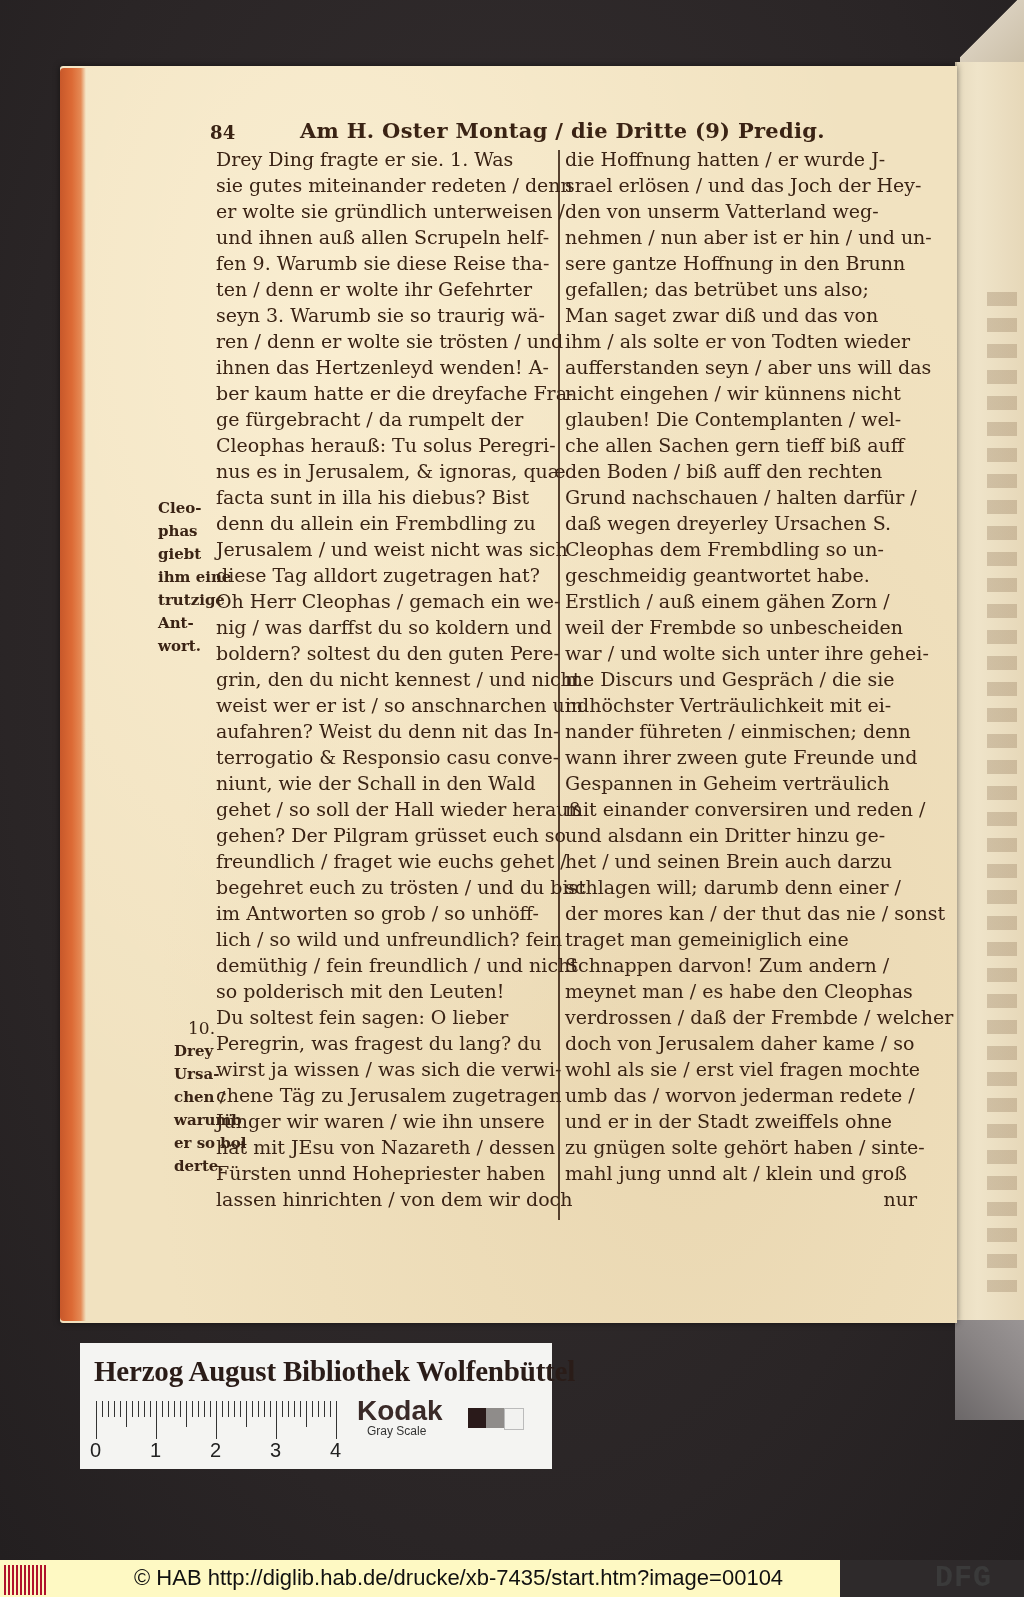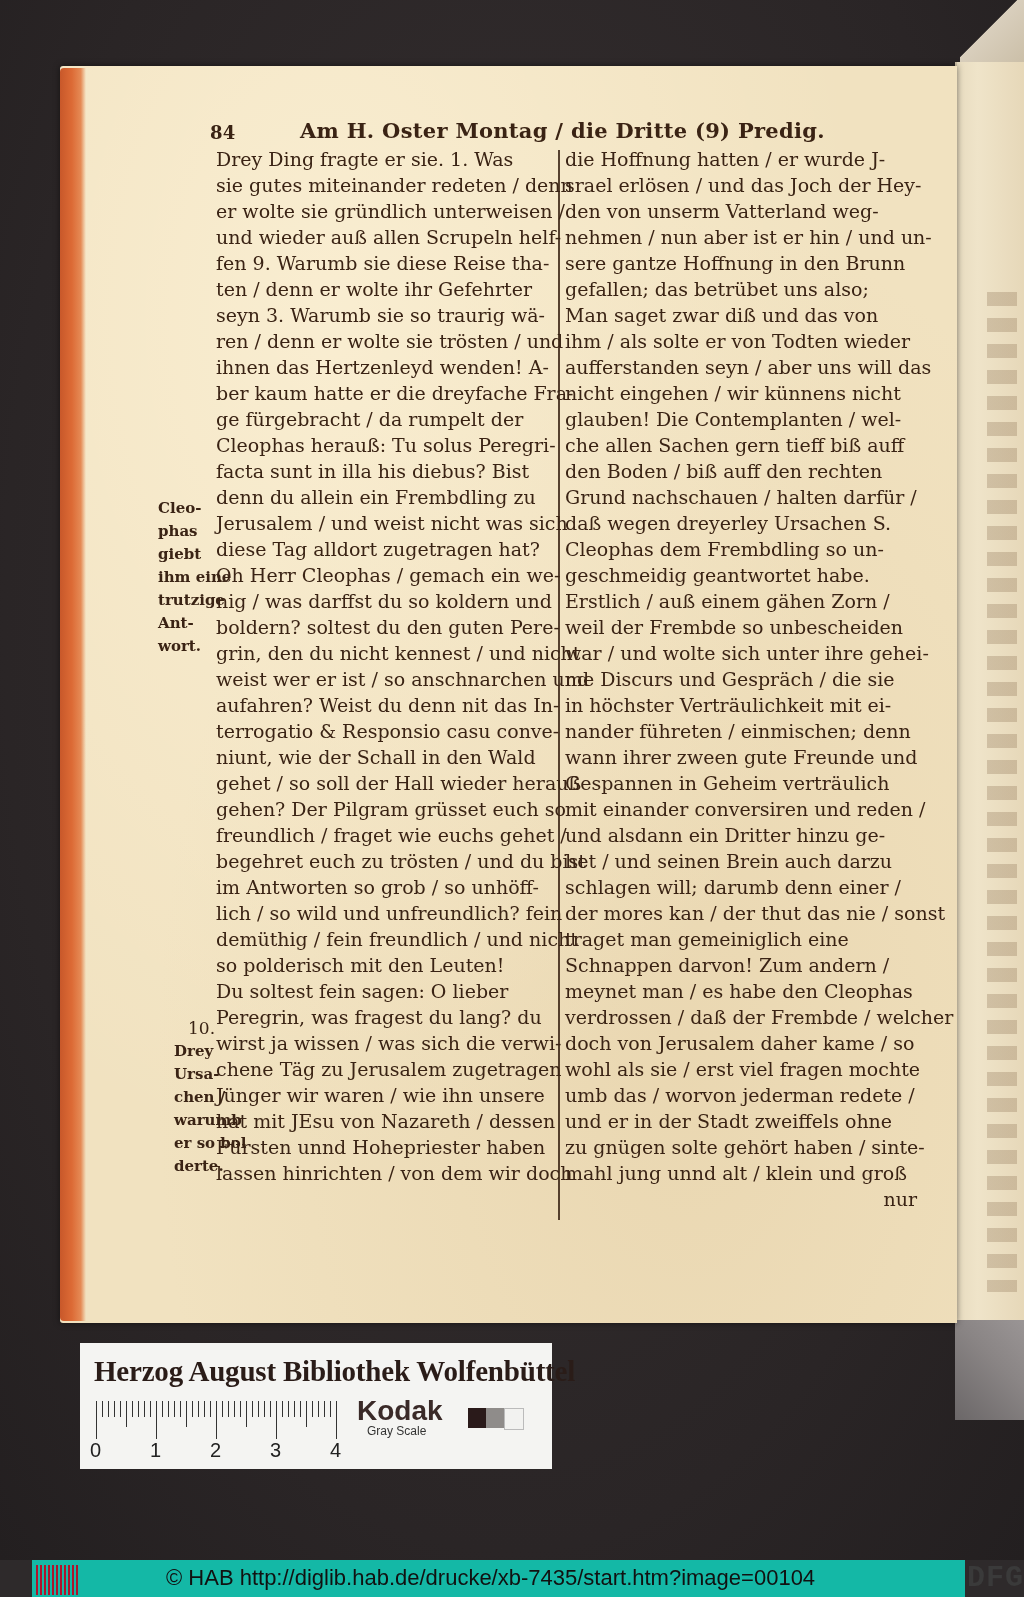--- a/index.html
+++ b/index.html
@@ -104,23 +104,22 @@
   .grayscale-label {
     position:absolute; left:287px; top:81px;
     font-family:"Liberation Sans", sans-serif; font-size:12px; color:#333;
   }
   .swatches {
     position:absolute; left:388px; top:65px; height:20px; display:flex;
   }
   .swatch { width:18px; height:20px; }
   
   .footer {
-    position:absolute; left:0; top:1560px; width:933px; height:37px;
-    background:#14b8a6;
-    margin-left:32px;
+    position:absolute; left:0; top:1560px; width:840px; height:37px;
+    background:#fef9c3;
   }
   .footer .logo-hab {
     position:absolute; left:4px; top:5px; width:44px; height:30px;
     background:repeating-linear-gradient(90deg,#b0122b 0 2px, transparent 2px 4px);
   }
   .footer .copyright {
     position:absolute; left:134px; top:5px;
     font-family:"Liberation Sans", sans-serif; font-size:22px; color:#111; white-space:nowrap;
   }
   .footer .dfg {
@@ -145,29 +144,30 @@
 <div class="text-layer">
   <div class="header">
     <span class="pagenum">84</span>
     <span class="title">Am H. Oster Montag / die Dritte (9) Predig.</span>
   </div>
 
   <div class="col col-left" id="left-col">
       <div class="line">Drey Ding fragte er sie. 1. Was</div>
       <div class="line">sie gutes miteinander redeten / denn</div>
       <div class="line">er wolte sie gründlich unterweisen /</div>
-      <div class="line">und wieder auß allen Scrupeln helf-</div>
+      <div class="line">und ihnen auß allen Scrupeln helf-</div>
       <div class="line">fen 9. Warumb sie diese Reise tha-</div>
       <div class="line">ten / denn er wolte ihr Gefehrter</div>
       <div class="line">seyn 3. Warumb sie so traurig wä-</div>
       <div class="line">ren / denn er wolte sie trösten / und</div>
       <div class="line">ihnen das Hertzenleyd wenden! A-</div>
       <div class="line">ber kaum hatte er die dreyfache Fra-</div>
       <div class="line">ge fürgebracht / da rumpelt der</div>
       <div class="line">Cleophas herauß: Tu solus Peregri-</div>
+      <div class="line">nus es in Jerusalem, &amp; ignoras, quæ</div>
       <div class="line">facta sunt in illa his diebus? Bist</div>
       <div class="line">denn du allein ein Frembdling zu</div>
       <div class="line">Jerusalem / und weist nicht was sich</div>
       <div class="line">diese Tag alldort zugetragen hat?</div>
       <div class="line">Oh Herr Cleophas / gemach ein we-</div>
       <div class="line">nig / was darffst du so koldern und</div>
       <div class="line">boldern? soltest du den guten Pere-</div>
       <div class="line">grin, den du nicht kennest / und nicht</div>
       <div class="line">weist wer er ist / so anschnarchen und</div>
       <div class="line">aufahren? Weist du denn nit das In-</div>

